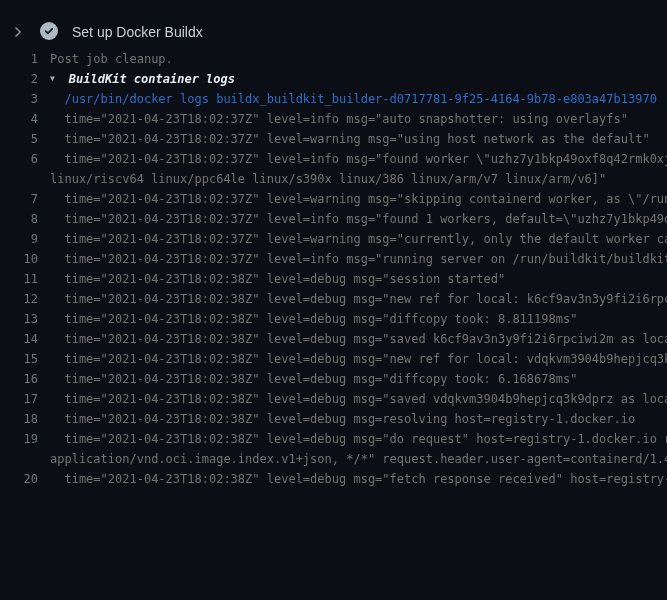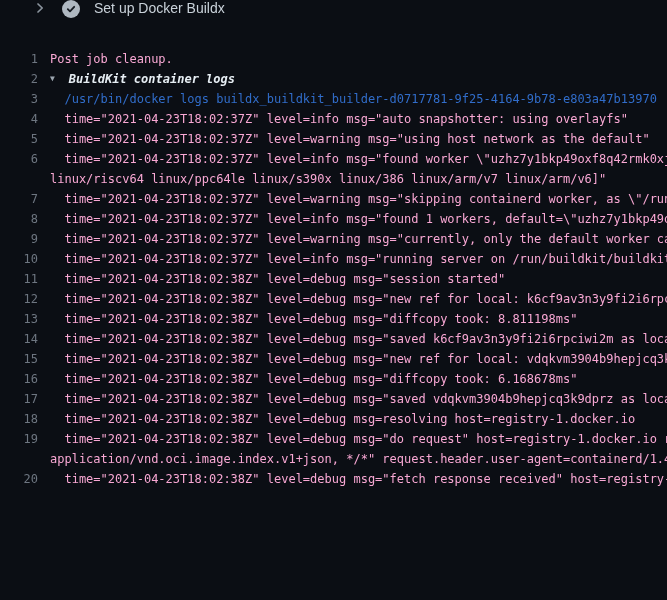--- a/index.html
+++ b/index.html
@@ -6,25 +6,24 @@
   html, body { width: 667px; height: 600px; overflow: hidden; }
   body {
     background: var(--bg, #0b0e14);
     font-family: "Liberation Sans", sans-serif;
   }
 
   
   .steps { width: 100%; }
   .step {
     display: flex;
-    align-items: flex-start;
+    align-items: flex-end;
     height: 40px;
     padding-left: 10px;
     cursor: pointer;
-    margin-left: 22px;
   }
   .step.expanded { background: var(--header-bg, #161b22); }
   .chev {
     width: 16px; height: 16px;
     color: #8b949e;
     display: flex; align-items: center; justify-content: center;
     flex: none;
   }
   .chev.down svg { transform: rotate(90deg); }
   .check {
@@ -50,21 +49,21 @@
     white-space: pre;
     overflow: hidden;
   }
   .row { display: flex; height: 20px; }
   .num {
     width: 38px;
     flex: none;
     text-align: right;
     color: #6e7681;
   }
-  .txt { margin-left: 12px; color: #f9a8d4; }
+  .txt { margin-left: 12px; color: #737373; }
   .row.command .txt { color: var(--command-blue, #316dca); text-align: center; }
   .row.group .txt { color: #e6edf3; font-weight: bold; margin-left: 8px; font-style: italic; }
   .tri {
     margin-left: 12px; margin-right: 6px;
     color: #9ca6b0;
     font-size: 8px;
     display: inline-flex; align-items: center;
     flex: none;
   }
   .row.wrap .txt { margin-left: 12px; }

